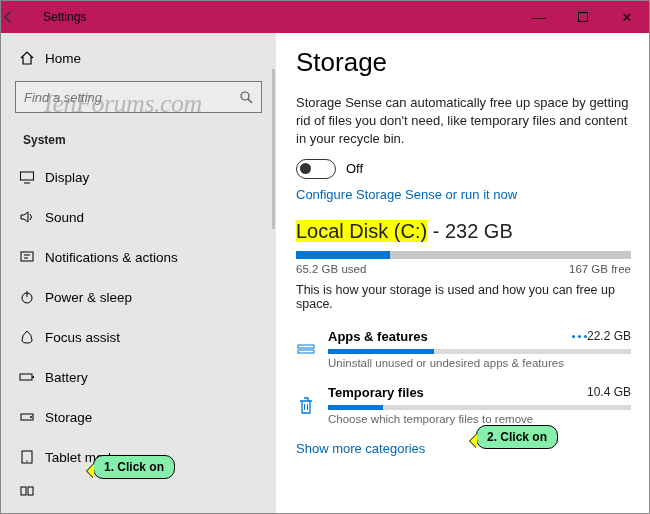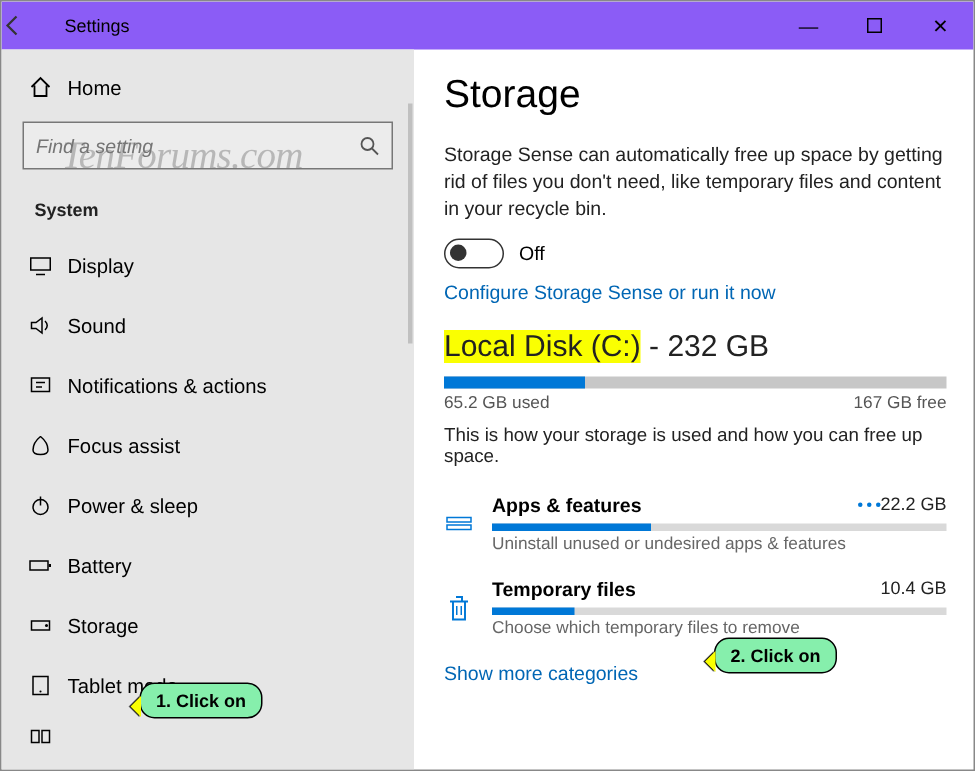--- a/index.html
+++ b/index.html
@@ -1,17 +1,17 @@
 <!DOCTYPE html>
 <html><head>
 <meta charset="utf-8">
 <style>
   * { box-sizing: border-box; margin: 0; padding: 0; font-family: "Segoe UI", Arial, sans-serif; }
   body { background: #fff; width: 650px; height: 514px; overflow: hidden; position: relative; border: 1px solid #888; }
-  .titlebar { height: 32px; display: flex; align-items: center; background: #8b5cf6; }
+  .titlebar { height: 32px; display: flex; align-items: center; background: #be185d; }
   .titlebar .back { width: 42px; text-align: center; font-size: 15px; color: #333; }
   .titlebar .title { font-size: 12px; color: #000; }
   .titlebar .spacer { flex: 1; }
   .winbtn { width: 44px; height: 32px; display: flex; align-items: center; justify-content: center; font-size: 13px; color: #000; font-family: Arial; }
   .content { display: flex; height: 480px; }
   .sidebar { width: 275px; background: #e6e6e6; padding-top: 6px; overflow: hidden; position: relative; }
   .home-row { display: flex; align-items: center; height: 38px; padding-left: 18px; font-size: 13.5px; color: #000; }
   .home-row .icon { width: 26px; font-size: 16px; }
   .searchbox { margin: 4px 14px 8px 14px; height: 32px; border: 1px solid #777; background: #ececec; display: flex; align-items: center; padding: 0 8px; }
   .searchbox input { flex: 1; border: 0; background: transparent; outline: none; font-size: 13px; font-style: italic; color: #555; }
@@ -120,33 +120,33 @@
             <rect x="2" y="3" width="12" height="9" stroke="#000" fill="none"></rect>
             <line x1="5" y1="6" x2="11" y2="6" stroke="#000"></line>
             <line x1="5" y1="9" x2="9" y2="9" stroke="#000"></line>
           </svg>
         </span>
       <span>Notifications &amp; actions</span>
     </div>
     <div class="nav-item">
       <span class="icon">
           <svg width="16" height="16" viewBox="0 0 16 16">
-            <path d="M8 2 Q3 6 3 11 Q3 14 8 14 Q13 14 13 11 Q13 6 8 2" stroke="#000" fill="none"></path>
-          </svg>
-        </span>
-      <span>Focus assist</span>
-    </div>
-    <div class="nav-item">
-      <span class="icon">
-          <svg width="16" height="16" viewBox="0 0 16 16">
             <circle cx="8" cy="9" r="5" stroke="#000" fill="none"></circle>
             <line x1="8" y1="2" x2="8" y2="8" stroke="#000"></line>
           </svg>
         </span>
       <span>Power &amp; sleep</span>
+    </div>
+    <div class="nav-item">
+      <span class="icon">
+          <svg width="16" height="16" viewBox="0 0 16 16">
+            <path d="M8 2 Q3 6 3 11 Q3 14 8 14 Q13 14 13 11 Q13 6 8 2" stroke="#000" fill="none"></path>
+          </svg>
+        </span>
+      <span>Focus assist</span>
     </div>
     <div class="nav-item">
       <span class="icon">
           <svg width="16" height="16" viewBox="0 0 16 16">
             <rect x="1" y="5" width="12" height="6" stroke="#000" fill="none"></rect>
             <rect x="13.5" y="7" width="1.5" height="2" fill="#000"></rect>
           </svg>
         </span>
       <span>Battery</span>
     </div>

